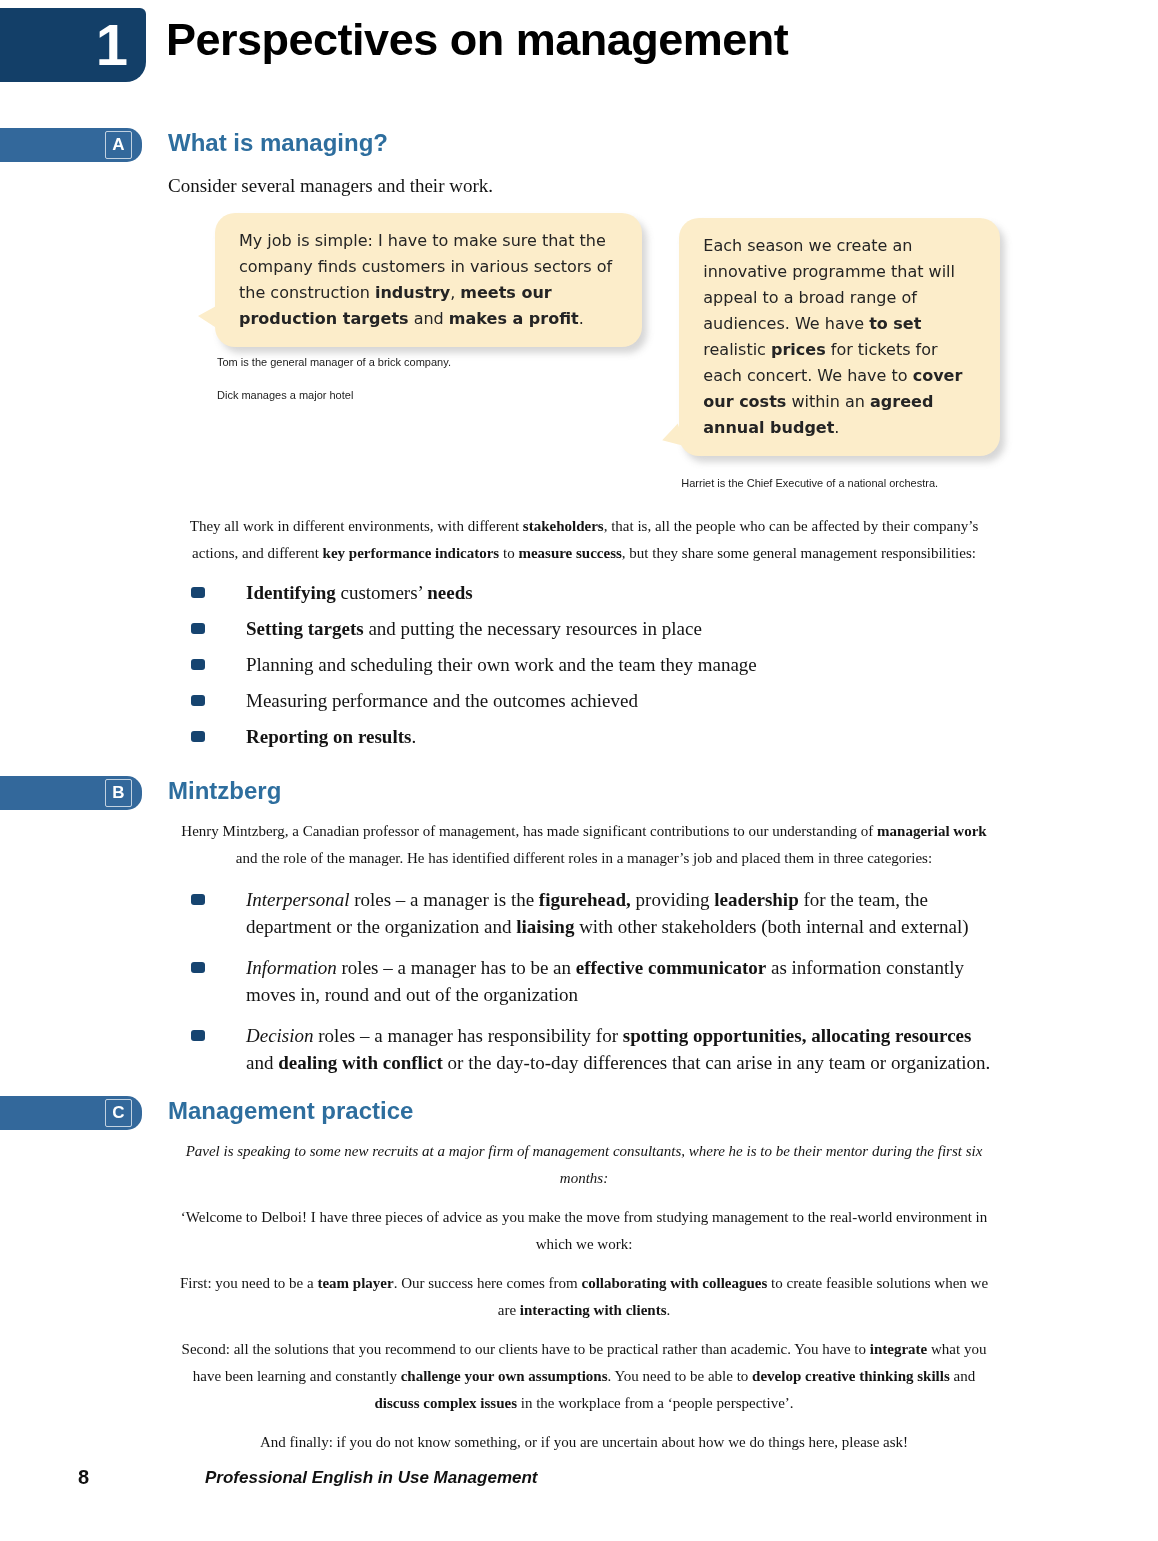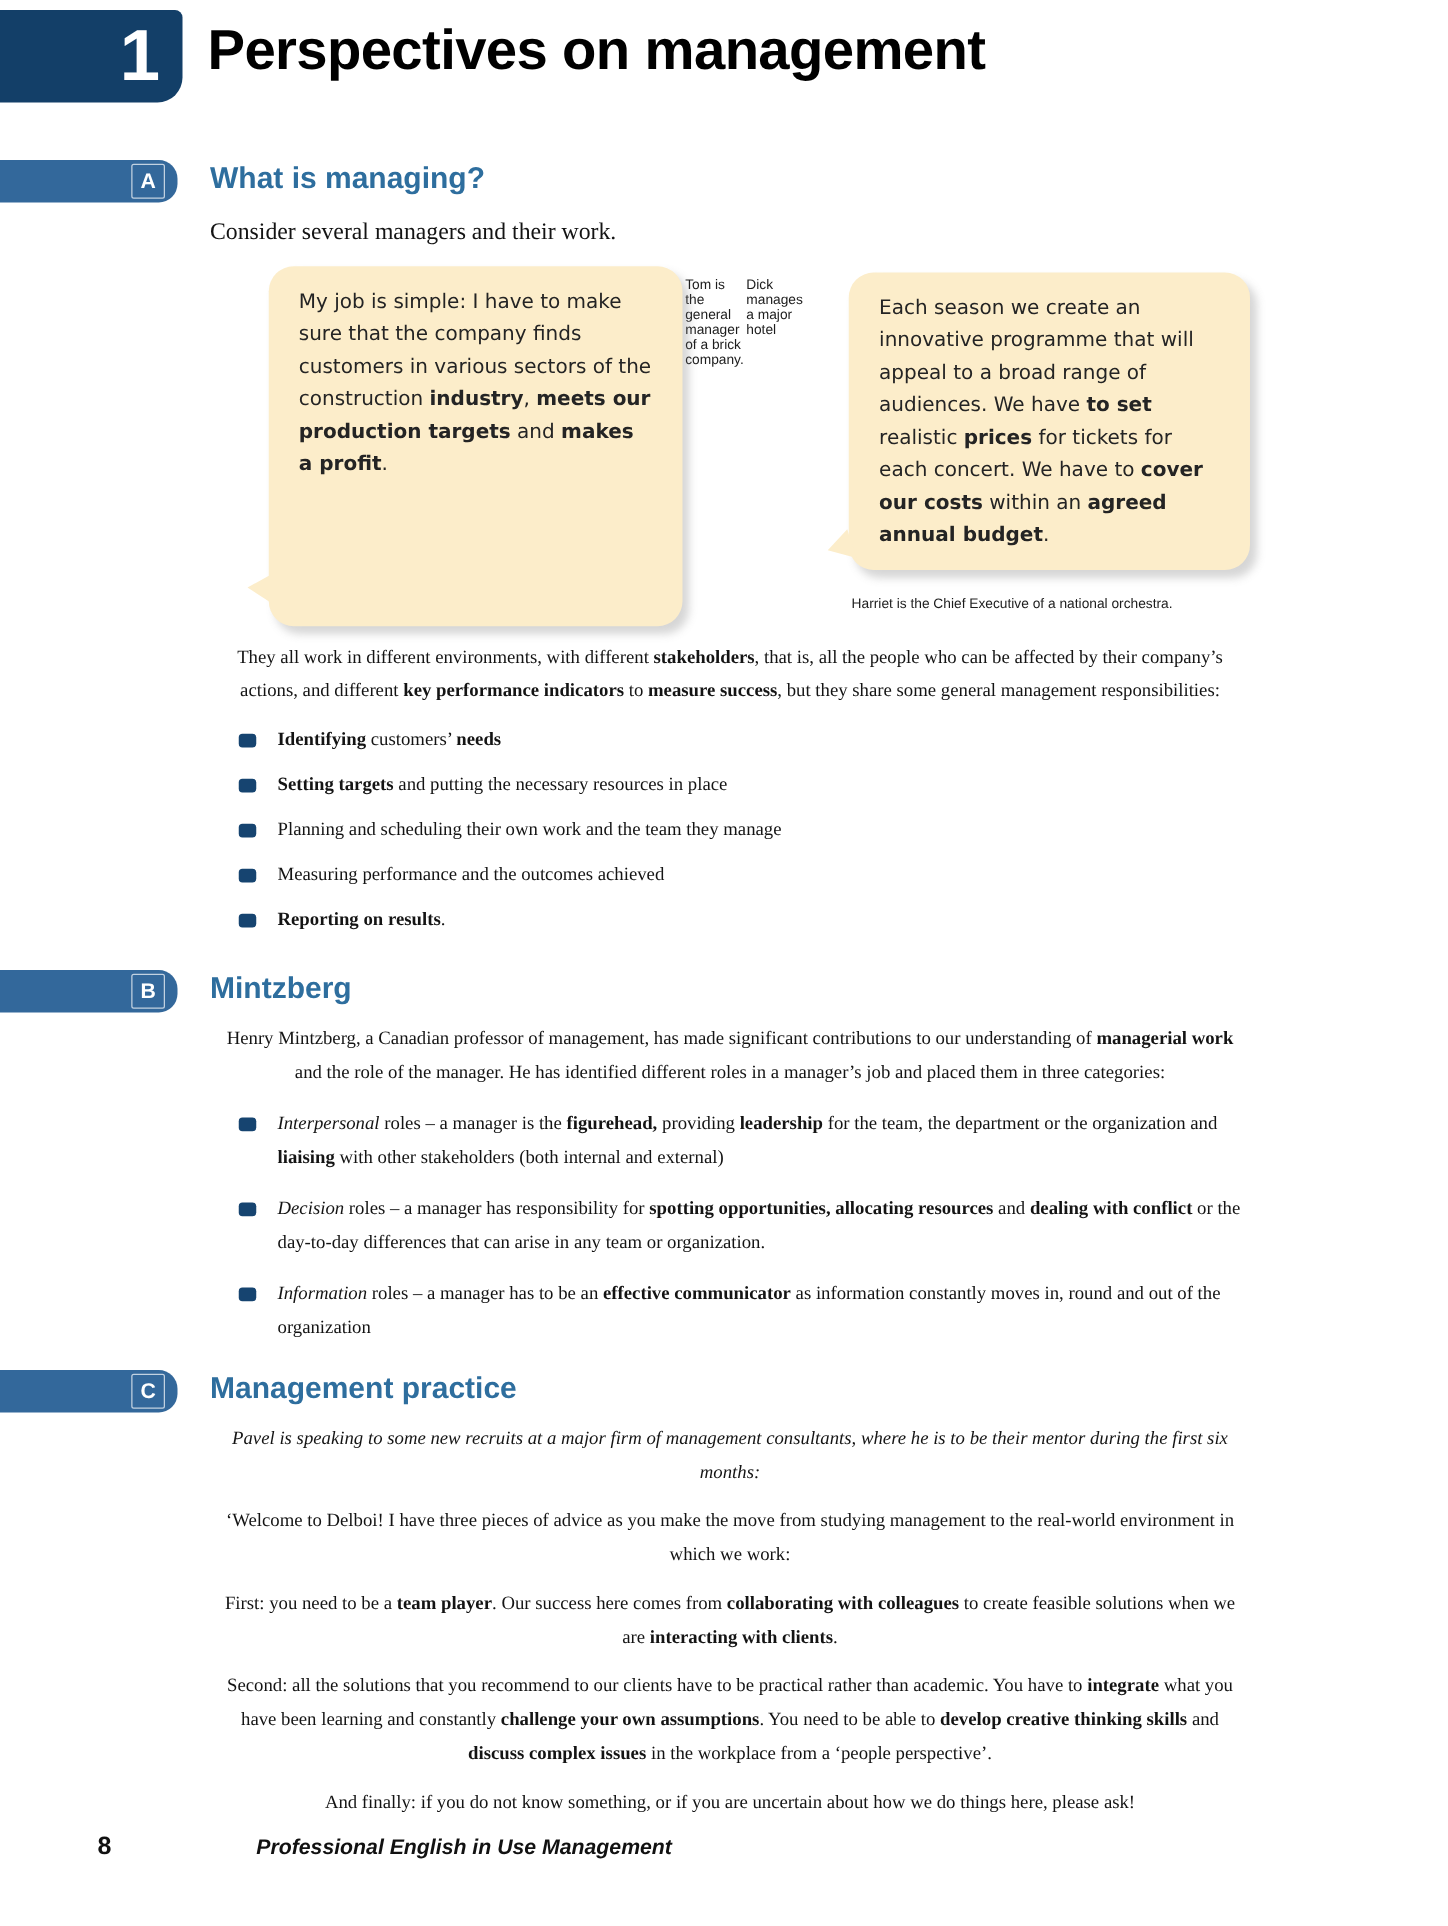--- a/index.html
+++ b/index.html
@@ -46,21 +46,21 @@
     font-family:"Liberation Sans",sans-serif;
     font-weight:bold;font-size:24px;color:#2e6e9e;
   }
   
   .col{margin-left:168px;width:832px;}
   p.body{margin:12px 4px;font-size:15px;line-height:27px;text-align:center;}
   p.lead{margin:10px 0 14px 0;font-size:19px;line-height:27px;}
   p.italic-intro{font-style:italic;}
   
   .bubbles{display:flex;margin-left:47px;margin-top:4px;}
-  .bubble-col-left{width:433px;margin-right:37px;display:flex;flex-direction:row;}
+  .bubble-col-left{width:433px;margin-right:37px;display:flex;flex-direction:column;}
   .bubble-col-right{width:325px;display:flex;flex-direction:column;}
   .bubble{
     position:relative;background:#fcedca;border-radius:20px;
     padding:15px 24px;box-sizing:border-box;
     font-family:"DejaVu Sans",sans-serif;
     font-size:16px;line-height:26px;color:#242424;
     box-shadow:5px 6px 7px rgba(120,120,120,0.30);
   }
   .bubble .tail{
     position:absolute;left:-17px;width:0;height:0;
@@ -72,21 +72,21 @@
   .tail-dick{bottom:16px;}
   .tail-harriet{bottom:6px;transform:rotate(-18deg);}
   .caption{
     margin:9px 0 12px 2px;
     font-family:"Liberation Sans",sans-serif;
     font-size:11px;color:#1c1c1c;
   }
   .bubble-col-right .caption{margin-top:auto;padding-top:21px;margin-bottom:12px;}
   
   ul.sq{list-style:none;margin:8px 0 0 0;padding:0;}
-  ul.sq li{display:flex;margin:9px 0;font-size:15px;line-height:27px;}
+  ul.sq li{display:flex;margin:9px 0;font-size:19px;line-height:27px;gap:24px;}
   ul.sq.wide li{margin:14px 0;}
   .sq-bullet{
     flex:0 0 auto;width:14px;height:11px;border-radius:3px;
     background:#164470;margin:8px 17px 0 23px;
   }
   
   .footer{position:absolute;left:0;top:1466px;width:100%;height:40px;}
   .page-number{
     position:absolute;left:78px;top:0;
     font-family:"Liberation Sans",sans-serif;font-weight:bold;font-size:20px;color:#111;
@@ -174,25 +174,25 @@
 
   <div class="col">
     <p class="body" style="margin-top:8px;"><span>Henry Mintzberg, a Canadian professor of management, has made significant contributions to our understanding of </span><span style="font-weight: bold;">managerial work</span><span> and the role of the manager. He has identified different roles in a manager’s job and placed them in three categories:</span></p>
     <ul class="sq wide">
       <li>
           <span class="sq-bullet"></span>
           <span><span style="font-style: italic;">Interpersonal</span><span> roles – a manager is the </span><span style="font-weight: bold;">figurehead,</span><span> providing </span><span style="font-weight: bold;">leadership</span><span> for the team, the department or the organization and </span><span style="font-weight: bold;">liaising</span><span> with other stakeholders (both internal and external)</span></span>
         </li>
       <li>
           <span class="sq-bullet"></span>
+          <span><span style="font-style: italic;">Information</span><span> roles – a manager has to be an </span><span style="font-weight: bold;">effective communicator</span><span> as information constantly moves in, round and out of the organization</span></span>
+        </li>
+      <li>
+          <span class="sq-bullet"></span>
           <span><span style="font-style: italic;">Decision</span><span> roles – a manager has responsibility for </span><span style="font-weight: bold;">spotting opportunities, allocating resources</span><span> and </span><span style="font-weight: bold;">dealing with conflict</span><span> or the day-to-day differences that can arise in any team or organization.</span></span>
-        </li>
-      <li>
-          <span class="sq-bullet"></span>
-          <span><span style="font-style: italic;">Information</span><span> roles – a manager has to be an </span><span style="font-weight: bold;">effective communicator</span><span> as information constantly moves in, round and out of the organization</span></span>
         </li>
     </ul>
   </div>
 
   <div class="section-head mt20">
     <div class="tab">
       <span class="tab-letter">C</span>
     </div>
     <h2 class="section-heading">Management practice</h2>
   </div>

